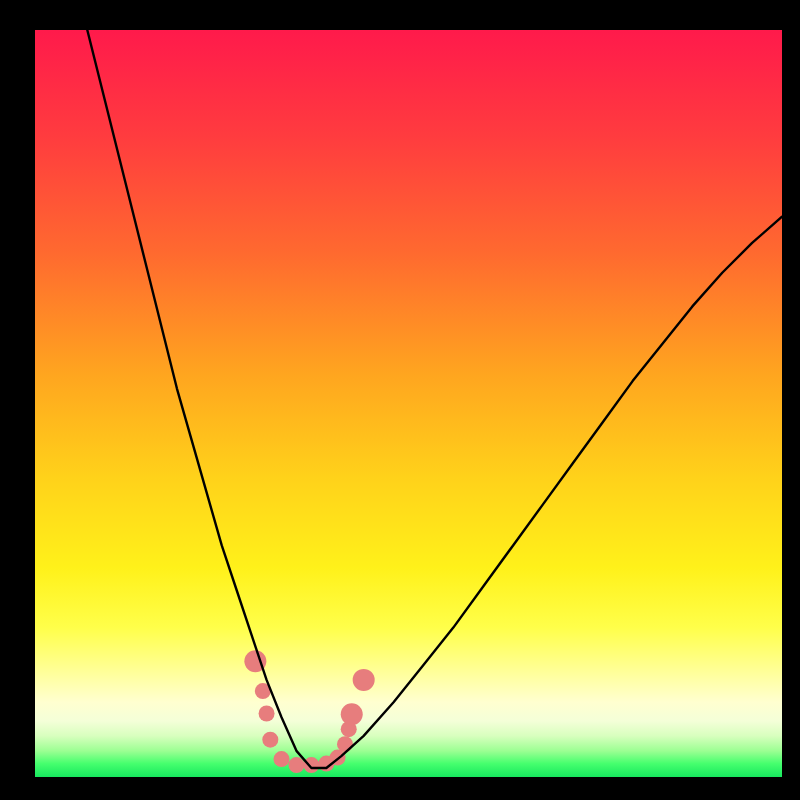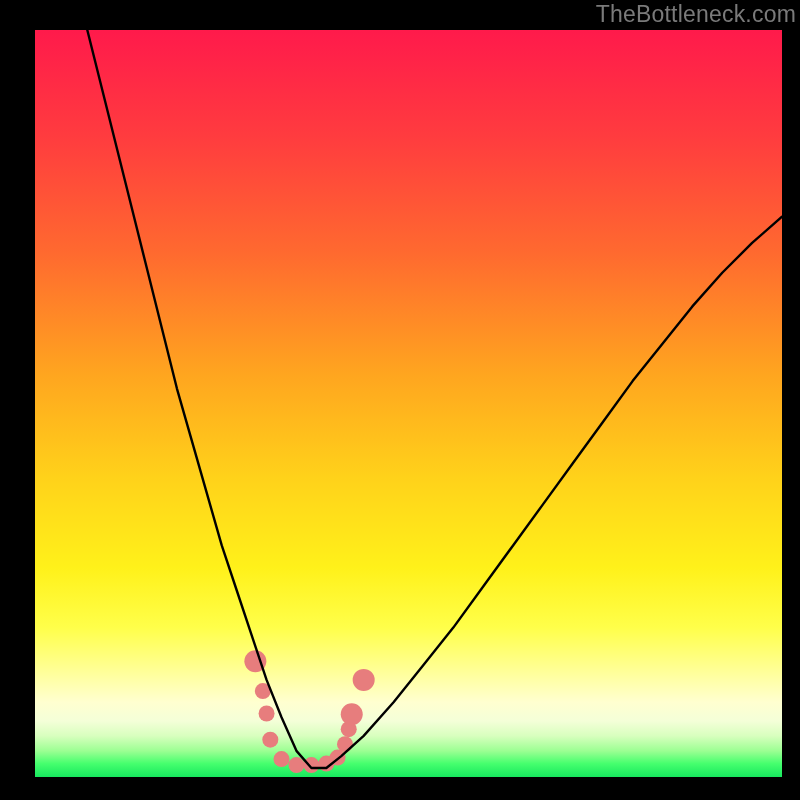--- a/index.html
+++ b/index.html
@@ -69,14 +69,13 @@
           <circle cx="291.33" cy="733.55" r="8" fill="#e77d7d"></circle>
           <circle cx="302.54" cy="727.58" r="8" fill="#e77d7d"></circle>
           <circle cx="310.00" cy="714.13" r="8" fill="#e77d7d"></circle>
           <circle cx="313.74" cy="699.19" r="8" fill="#e77d7d"></circle>
           <circle cx="316.73" cy="684.25" r="11" fill="#e77d7d"></circle>
           <circle cx="328.68" cy="649.89" r="11" fill="#e77d7d"></circle>
         </g>
         <path d="M52.29 0.00 L67.23 59.76 L82.17 119.52 L97.11 179.28 L112.05 239.04 L126.99 298.80 L141.93 358.56 L156.87 410.85 L171.81 463.14 L186.75 515.43 L201.69 560.25 L216.63 605.07 L231.57 649.89 L246.51 687.24 L261.45 720.86 L276.39 738.04 L291.33 738.04 L306.27 726.08 L328.68 705.91 L358.56 672.30 L388.44 634.95 L418.32 597.60 L448.20 556.51 L478.08 515.43 L507.96 474.35 L537.84 433.26 L567.72 392.18 L597.60 351.09 L627.48 313.74 L657.36 276.39 L687.24 242.77 L717.12 212.89 L747.00 186.75" fill="none" stroke="#000000" stroke-width="2.4" stroke-linecap="round" stroke-linejoin="round"></path>
       </svg>
     </div>
-  <div class="watermark" id="wm" style="right: 4px; top: 1px;">TheBottleneck.com</div>
 </div>
 
 </body></html>

